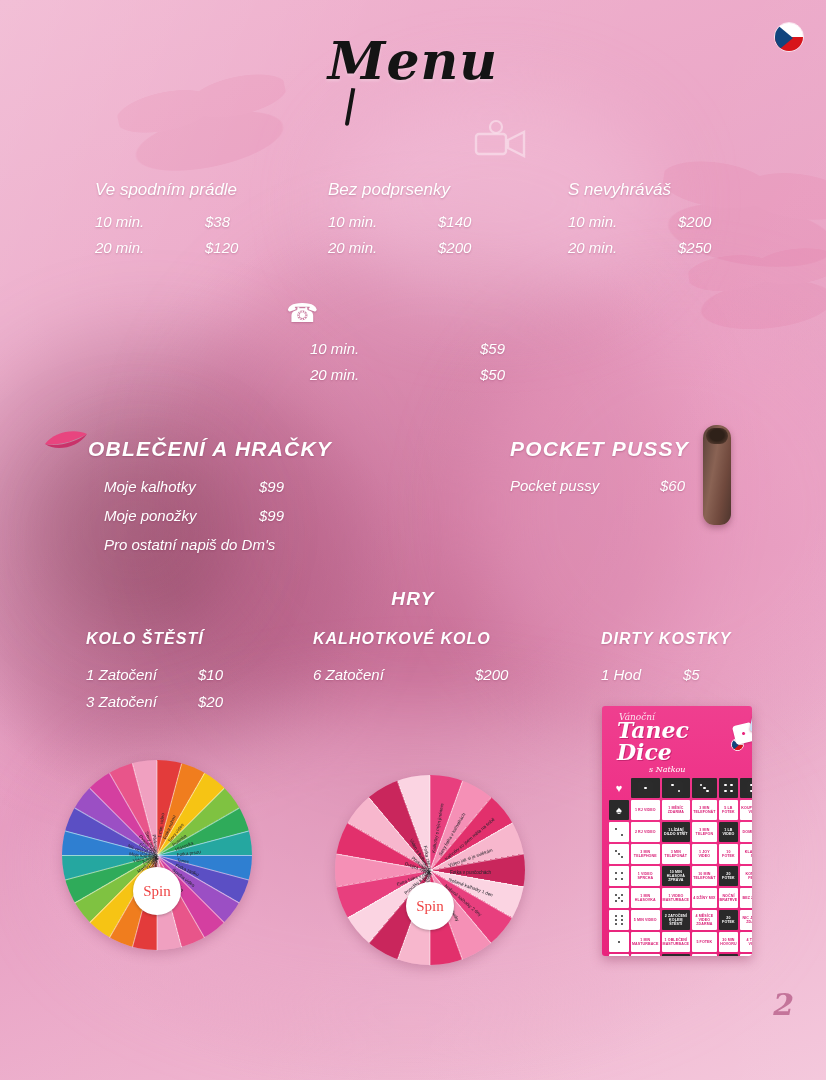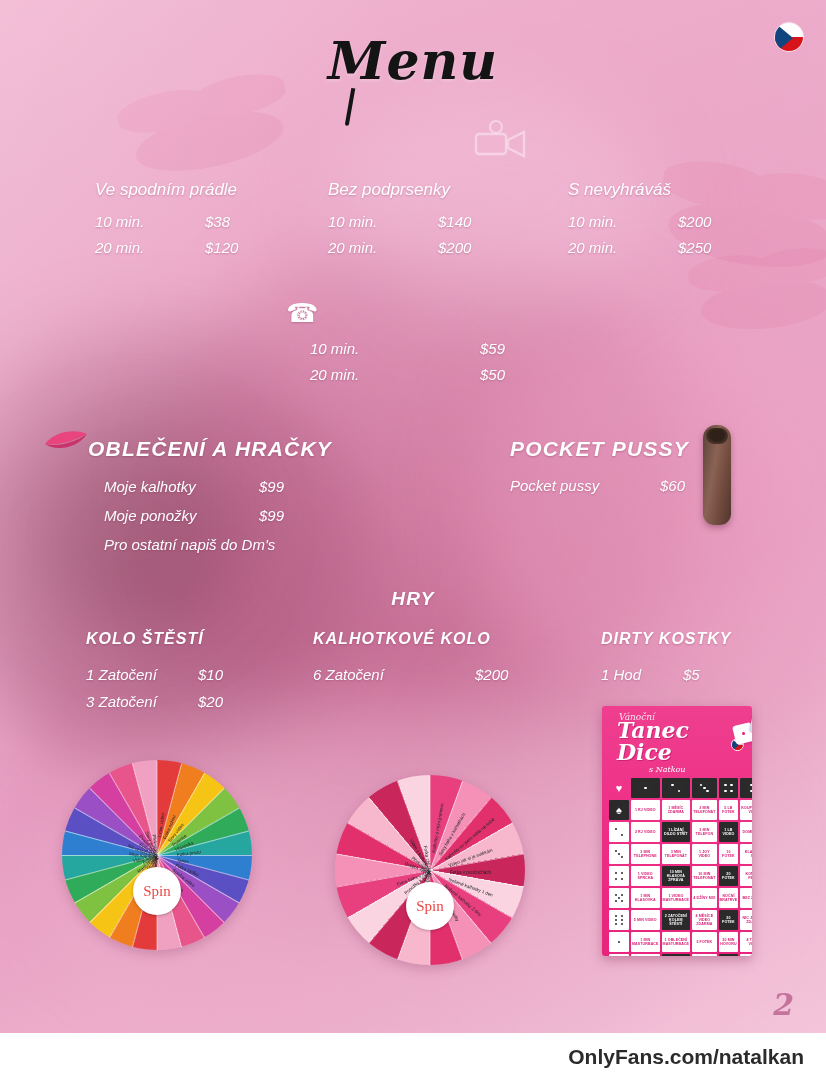--- a/index.html
+++ b/index.html
@@ -626,17 +626,13 @@
           <div class="dc-cell dark">10 FOTEK</div>
           <div class="dc-cell">2 DNY ZDARMA</div>
           <div class="dc-cell dark">15 MIN HOVOR</div>
           <div class="dc-cell">VIDEO HOVOR</div>
         </div>
     </div>
 
     <div class="pagenum">2</div>
   </div>
 
-  <div class="footer">
-    <span class="f-of">OnlyFans.com/</span>
-      <span class="f-user">natalkan</span>
-  </div>
 </div>
 
 </body></html>

